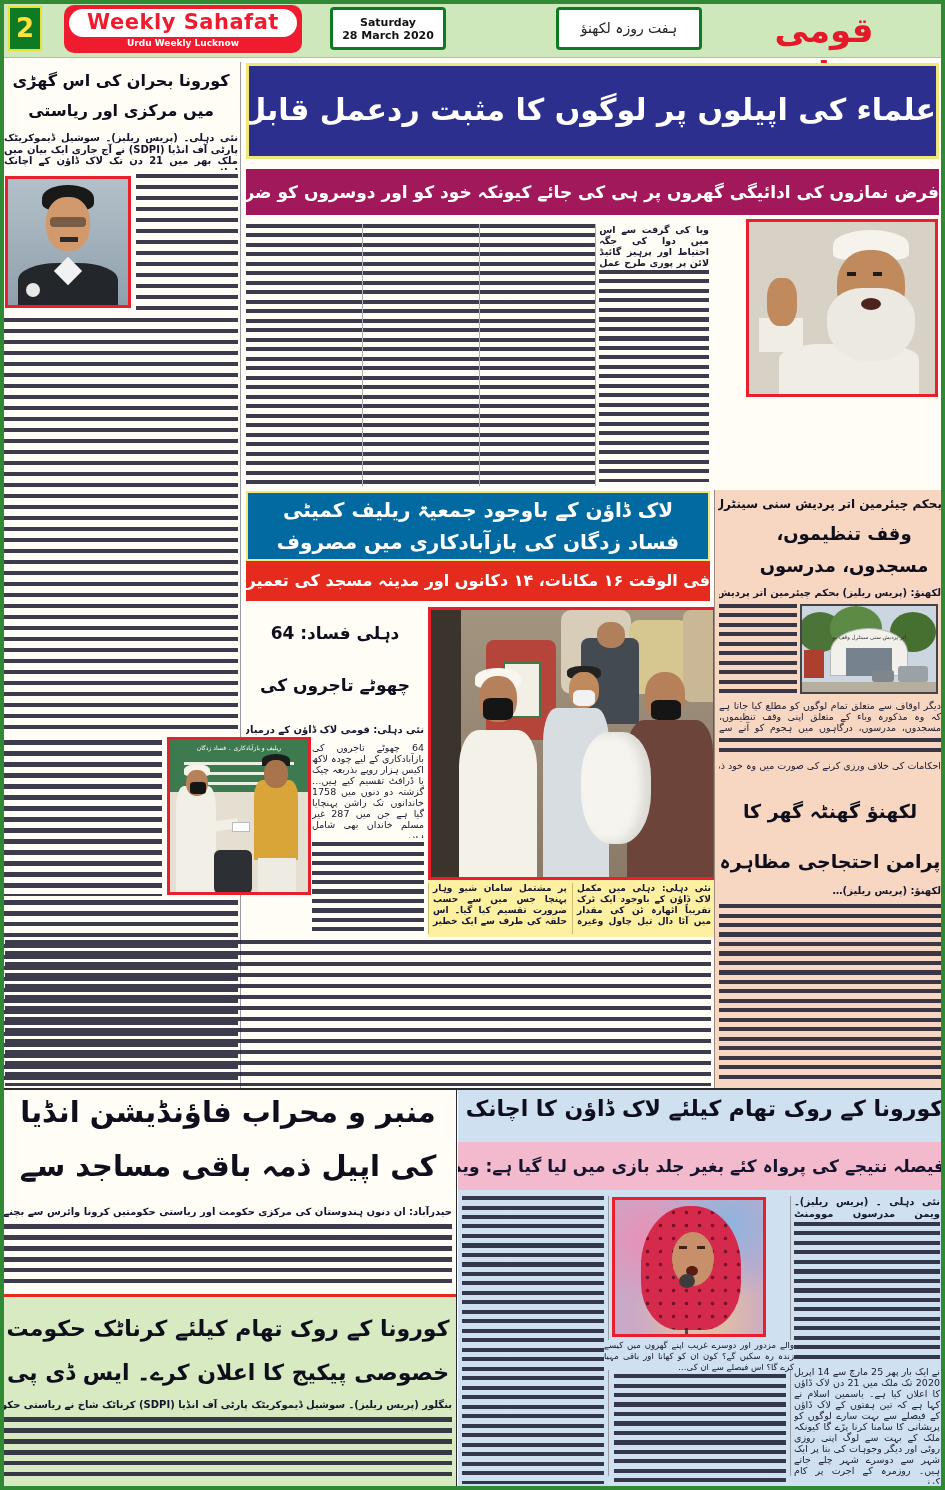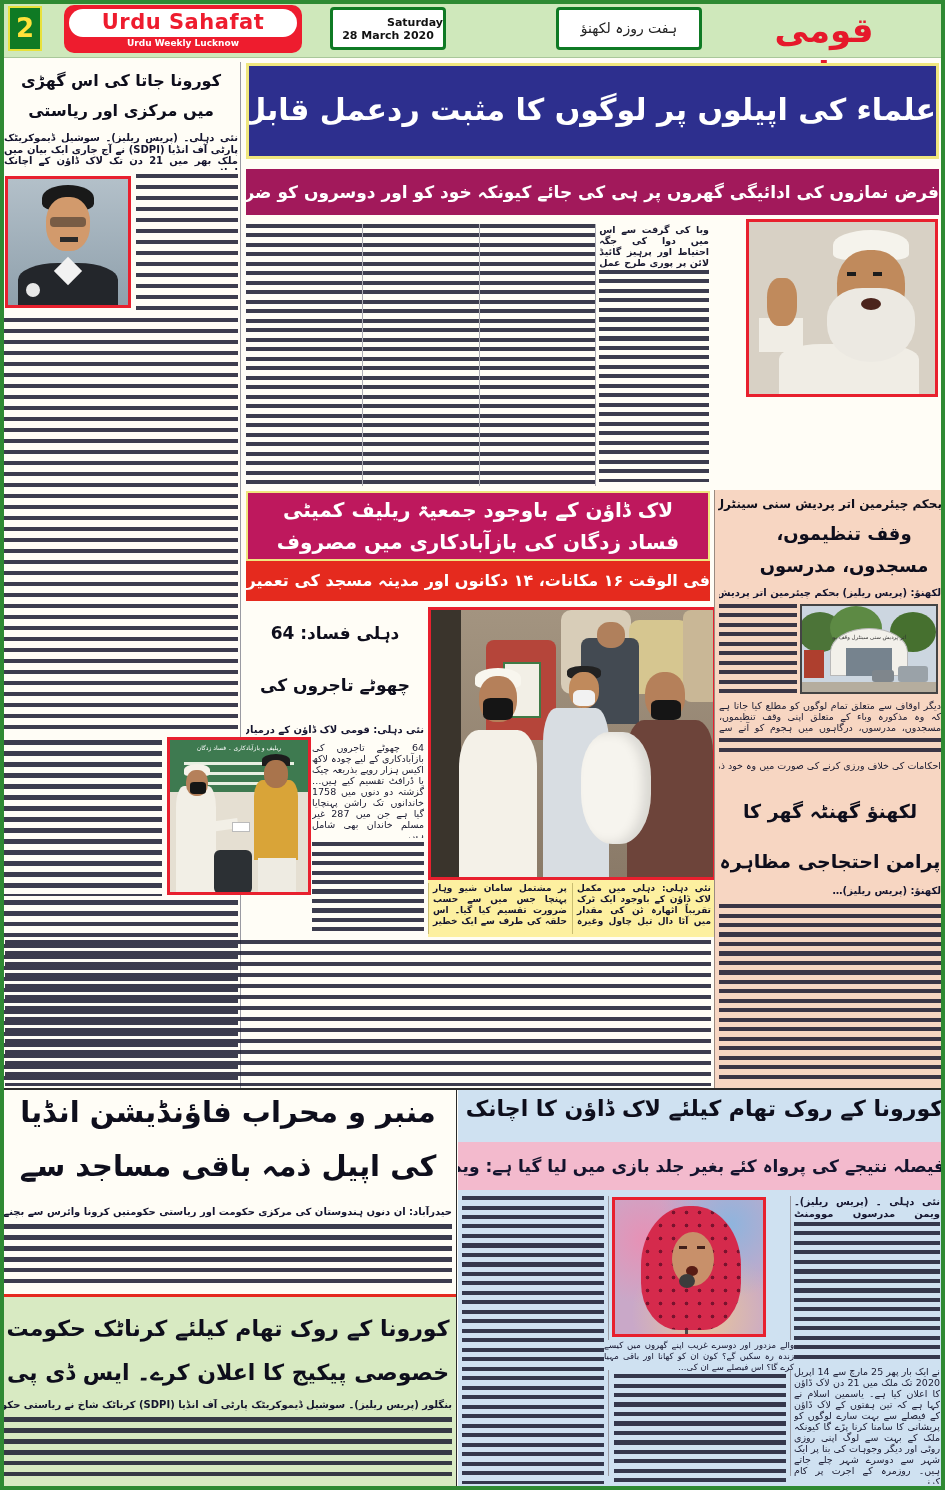--- a/index.html
+++ b/index.html
@@ -25,35 +25,35 @@
 </head>
 <body>
 
 <div id="page">
   <div class="frame"></div>
 
   <div class="abs" style="left:0;top:0;width:945px;height:58px;background:#cfe8bb;border-bottom:1px solid #a9c79a;">
     <div class="abs" style="left:8px;top:6px;width:34px;height:45px;background:#0f7a24;border:2px solid #e8e13a;color:#ffe23a;font-size:26px;font-weight:bold;text-align:center;line-height:41px;">2</div>
     <div class="abs" style="left:64px;top:5px;width:238px;height:48px;background:#ee1c2e;border-radius:10px;">
       <div class="abs" style="left:5px;top:4px;width:228px;height:28px;background:#ffffff;border-radius:14px;">
-        <div style="color:#ee1c2e;font-size:21px;font-weight:bold;text-align:center;line-height:27px;letter-spacing:.5px;">Urdu Sahafat</div>
+        <div style="color:#ee1c2e;font-size:21px;font-weight:bold;text-align:center;line-height:27px;letter-spacing:.5px;">Weekly Sahafat</div>
       </div>
       <div class="abs" style="left:0;top:33px;width:238px;color:#ffffff;font-size:9px;font-weight:bold;text-align:center;">Urdu Weekly Lucknow</div>
     </div>
     <div class="abs" style="left:330px;top:7px;width:116px;height:43px;background:#ffffff;border:3px solid #0f7a24;border-radius:4px;padding-top:6px;">
-      <div style="font-size:11px;font-weight:bold;text-align:right;color:#111;">Saturday</div>
+      <div style="font-size:11px;font-weight:bold;text-align:center;color:#111;">Saturday</div>
       <div style="font-size:11px;font-weight:bold;text-align:center;color:#111;">28 March 2020</div>
     </div>
     <div class="abs urdu" style="left:556px;top:7px;width:146px;height:43px;background:#ffffff;border:3px solid #0f7a24;border-radius:4px;font-size:14px;color:#222;text-align:center;line-height:37px;">ہفت روزہ لکھنؤ</div>
     <div class="abs urdu" style="left:710px;top:8px;width:228px;height:46px;color:#e6192b;font-size:34px;font-weight:bold;text-align:center;line-height:44px;">قومی صحافت</div>
   </div>
 
   <div class="vline" style="left:240px;top:62px;height:1026px;"></div>
   <div class="abs urdu hl center" style="left:4px;top:66px;width:234px;height:62px;font-size:16px;line-height:30px;overflow:hidden;">
-    <div>کورونا جاتا کی اس گھڑی میں مرکزی اور ریاستی</div>
+    <div>کورونا بحران کی اس گھڑی میں مرکزی اور ریاستی</div>
     <div>حکومتیں عوام کا زیادہ خیال رکھیں: ایس ڈی پی آئی</div>
   </div>
   <div class="abs urdu lead-p" style="left:4px;top:132px;width:234px;height:38px;">نئی دہلی۔ (پریس ریلیز)۔ سوشیل ڈیموکریٹک پارٹی آف انڈیا (SDPI) نے آج جاری ایک بیان میں ملک بھر میں 21 دن تک لاک ڈاؤن کے اچانک اعلان…</div>
 
   <div class="photo" style="left:5px;top:176px;width:126px;height:132px;">
     <div class="sh" style="inset:0;background:linear-gradient(180deg,#b3c0c9,#8fa0ac);"></div>
     <div class="sh" style="left:34px;top:6px;width:52px;height:26px;background:#191919;border-radius:50% 50% 30% 30%;"></div>
     <div class="sh" style="left:38px;top:18px;width:44px;height:54px;background:#d29a6c;border-radius:45%;"></div>
     <div class="sh" style="left:42px;top:38px;width:36px;height:10px;background:rgba(30,30,30,.5);border-radius:4px;"></div>
     <div class="sh" style="left:52px;top:58px;width:18px;height:5px;background:#2a2a2a;"></div>
@@ -85,21 +85,21 @@
     <div class="sh" style="left:10px;top:96px;width:44px;height:34px;background:#f0ede5;"></div>
     <div class="sh" style="left:18px;top:56px;width:30px;height:48px;background:#c08a5c;border-radius:40%;"></div>
     <div class="sh" style="left:84px;top:8px;width:76px;height:30px;background:#f5f3ec;border-radius:50% 50% 20% 20%;"></div>
     <div class="sh" style="left:88px;top:28px;width:68px;height:74px;background:#c08a5c;border-radius:45%;"></div>
     <div class="sh" style="left:78px;top:66px;width:88px;height:74px;background:#ece9e2;border-radius:40% 40% 50% 50%;"></div>
     <div class="sh" style="left:112px;top:76px;width:20px;height:12px;background:#4c241c;border-radius:50%;"></div>
     <div class="sh" style="left:98px;top:50px;width:9px;height:4px;background:#1c1c1c;"></div>
     <div class="sh" style="left:124px;top:50px;width:9px;height:4px;background:#1c1c1c;"></div>
   </div>
 
-  <div class="abs urdu center" style="left:246px;top:491px;width:464px;height:70px;background:#be185d;border:2px solid #efe67e;color:#ffffff;font-size:20px;font-weight:bold;line-height:32px;padding:1px 8px;overflow:hidden;">لاک ڈاؤن کے باوجود جمعیۃ ریلیف کمیٹی فساد زدگان کی بازآبادکاری میں مصروف</div>
+  <div class="abs urdu center" style="left:246px;top:491px;width:464px;height:70px;background:#0369a1;border:2px solid #efe67e;color:#ffffff;font-size:20px;font-weight:bold;line-height:32px;padding:1px 8px;overflow:hidden;">لاک ڈاؤن کے باوجود جمعیۃ ریلیف کمیٹی فساد زدگان کی بازآبادکاری میں مصروف</div>
   <div class="abs urdu nowrap" style="left:246px;top:561px;width:464px;height:40px;background:#e52a1e;color:#ffffff;font-size:16px;font-weight:bold;text-align:center;line-height:40px;">فی الوقت ۱۶ مکانات، ۱۴ دکانوں اور مدینہ مسجد کی تعمیر اور روزگار کی بحالی پر کام جاری</div>
 
   <div class="abs urdu hl center" style="left:246px;top:607px;width:178px;height:114px;font-size:17px;line-height:52px;overflow:hidden;">
     <div>دہلی فساد: 64 چھوٹے تاجروں کی بازآبادکاری کے</div>
 
   </div>
   <div class="abs urdu lead-p nowrap" style="left:246px;top:724px;width:178px;height:14px;">نئی دہلی: قومی لاک ڈاؤن کے درمیان جمعیۃ علماء ہند…</div>
   <div class="abs" style="left:312px;top:742px;width:112px;height:192px;">
     <div class="urdu body-p" style="height:96px;">64 چھوٹے تاجروں کی بازآبادکاری کے لیے چودہ لاکھ اکیس ہزار روپے بذریعہ چیک یا ڈرافٹ تقسیم کیے ہیں… گزشتہ دو دنوں میں 1758 خاندانوں تک راشن پہنچایا گیا ہے جن میں 287 غیر مسلم خاندان بھی شامل ہیں…</div>
     <div class="sim2" style="height:92px;margin-top:4px;"></div>

